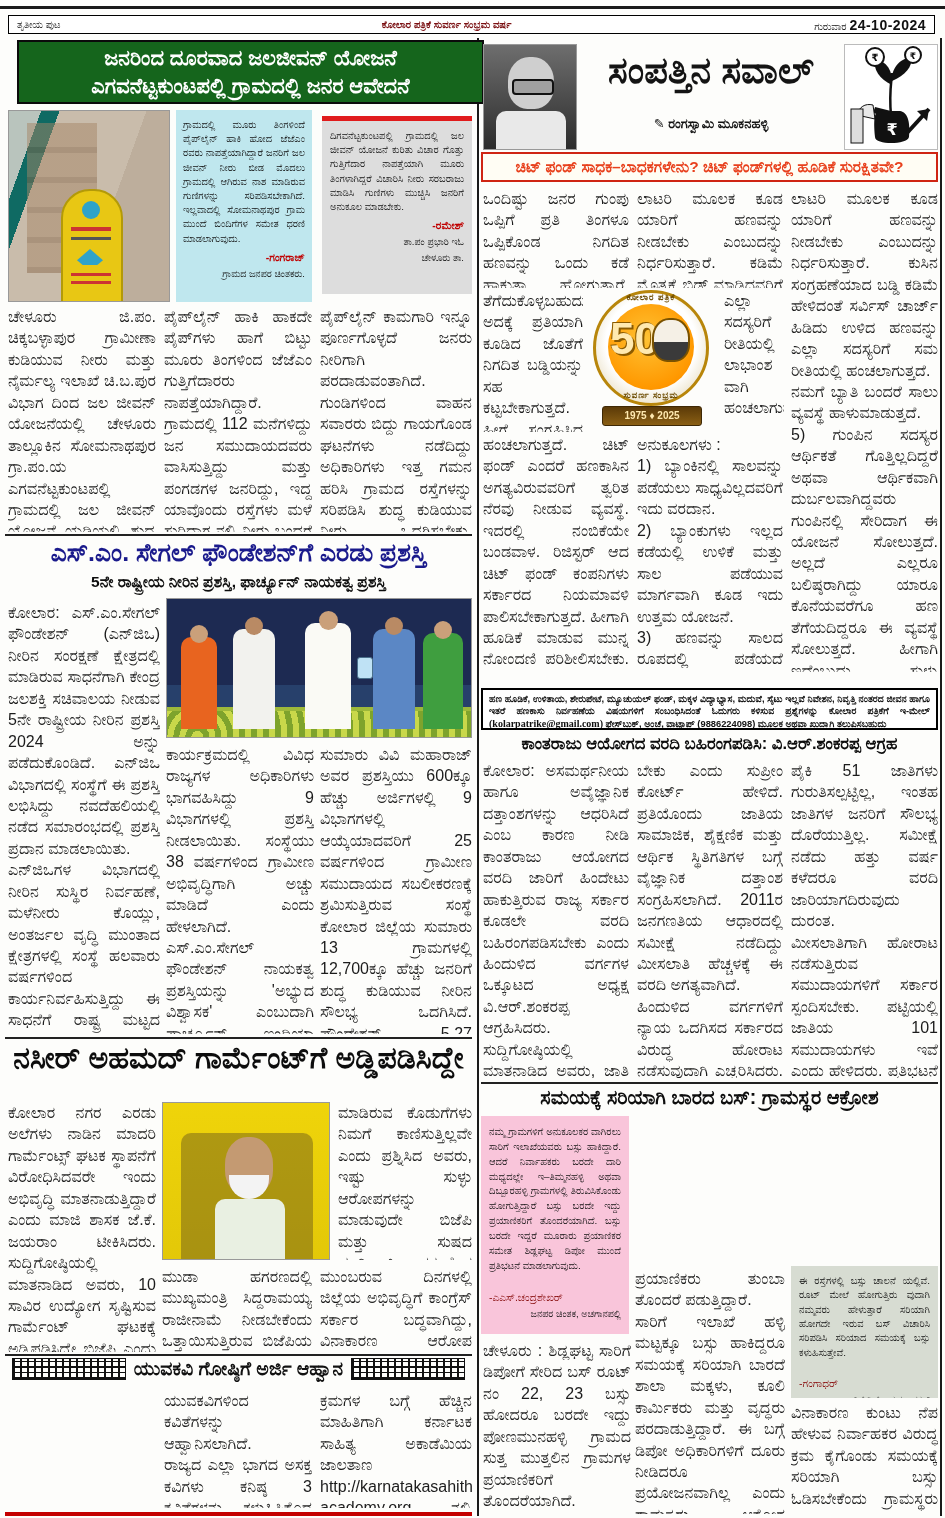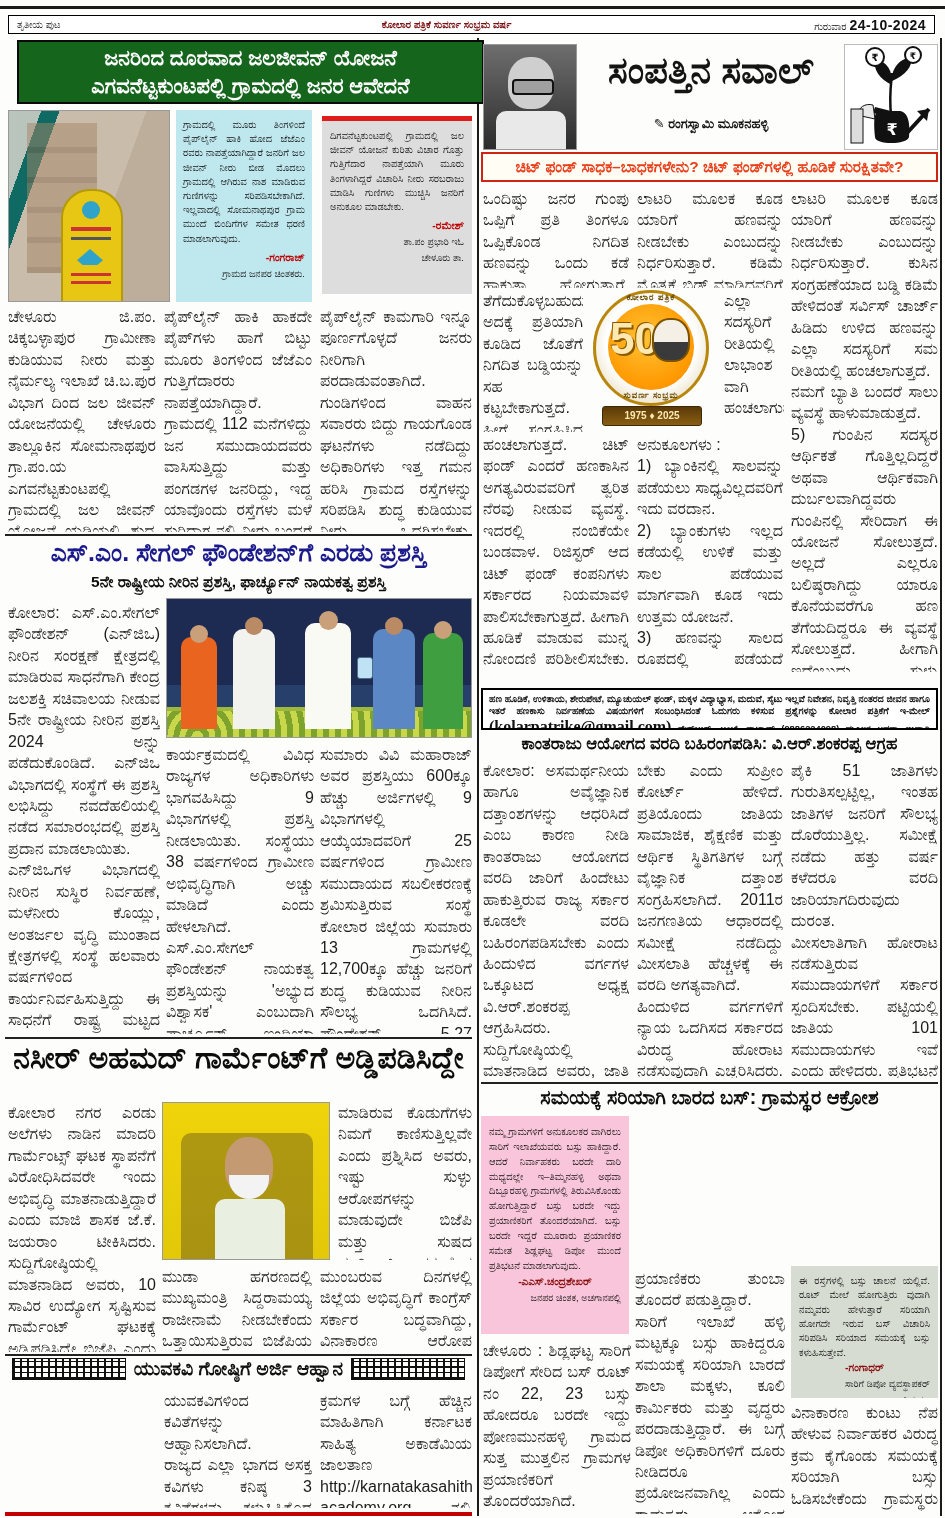--- a/index.html
+++ b/index.html
@@ -41,25 +41,25 @@
   #logo50 .arc-top{position:absolute;left:0;top:4px;width:130px;text-align:center;font-size:8.5px;font-weight:bold;color:#6b4a00;letter-spacing:1px;}
   #logo50 .arc-bottom{position:absolute;left:0;top:102px;width:130px;text-align:center;font-size:8.5px;font-weight:bold;color:#6b4a00;letter-spacing:1px;}
   #logo50 .fifty{position:absolute;left:24px;top:26px;font-size:44px;font-weight:bold;color:#ffe9b0;text-shadow:2px 2px 0 #8a5a00, -1px -1px 0 #8a5a00;}
   #logo50 .face{position:absolute;left:66px;top:30px;width:34px;height:40px;border-radius:45% 45% 40% 40%;
     background:linear-gradient(#f5f0e6 55%,#3a3a3a 56%);border:2px solid #7a5200;}
   #logo50 .ribbon{position:absolute;left:16px;top:118px;width:98px;height:18px;background:linear-gradient(#5b3a08,#8a5f14);border:1px solid #3e2805;
     color:#ffe9b0;font-size:10px;font-weight:bold;text-align:center;line-height:17px;border-radius:3px;}
   
   #contact{left:481px;top:688px;width:457px;height:42px;border:2px solid #000;box-sizing:border-box;padding:3px 6px;
            font-size:9.3px;font-weight:bold;line-height:1.3;text-align:justify;background:#fff;overflow:hidden;}
-  #contact .email{font-family:"Liberation Serif","DejaVu Serif",serif;font-size:16px;}
+  #contact .email{font-family:"Liberation Serif","DejaVu Serif",serif;font-size:10px;}
   
   #pinkbox{left:481px;top:1116px;width:148px;height:218px;background:#f9c5da;padding:9px 8px;box-sizing:border-box;font-size:9.9px;line-height:1.5;text-align:justify;overflow:hidden;}
   #graybox2{left:791px;top:1266px;width:147px;height:132px;background:#d7dcd2;padding:8px 8px;box-sizing:border-box;font-size:9.9px;line-height:1.45;text-align:justify;overflow:hidden;}
-  .by-maroon{display:block;text-align:center;color:#8a1010;font-weight:bold;font-size:10.5px;margin-top:0;}
+  .by-maroon{display:block;text-align:left;color:#8a1010;font-weight:normal;font-size:10.5px;margin-top:16px;}
   .role-r{display:block;text-align:right;font-size:9.5px;margin-top:2px;}
   
   #yuv-row{left:5px;top:1356px;width:467px;height:26px;display:flex;align-items:center;justify-content:center;gap:8px;}
   .hash{width:112px;height:20px;background:
      repeating-linear-gradient(0deg,#111 0 1.6px,transparent 1.6px 5.5px),
      repeating-linear-gradient(90deg,#111 0 1.6px,transparent 1.6px 7px);
      border:1px solid #111;}
   #yuv-title{font-size:19px;font-weight:bold;white-space:nowrap;}
 </style>
 </head>

